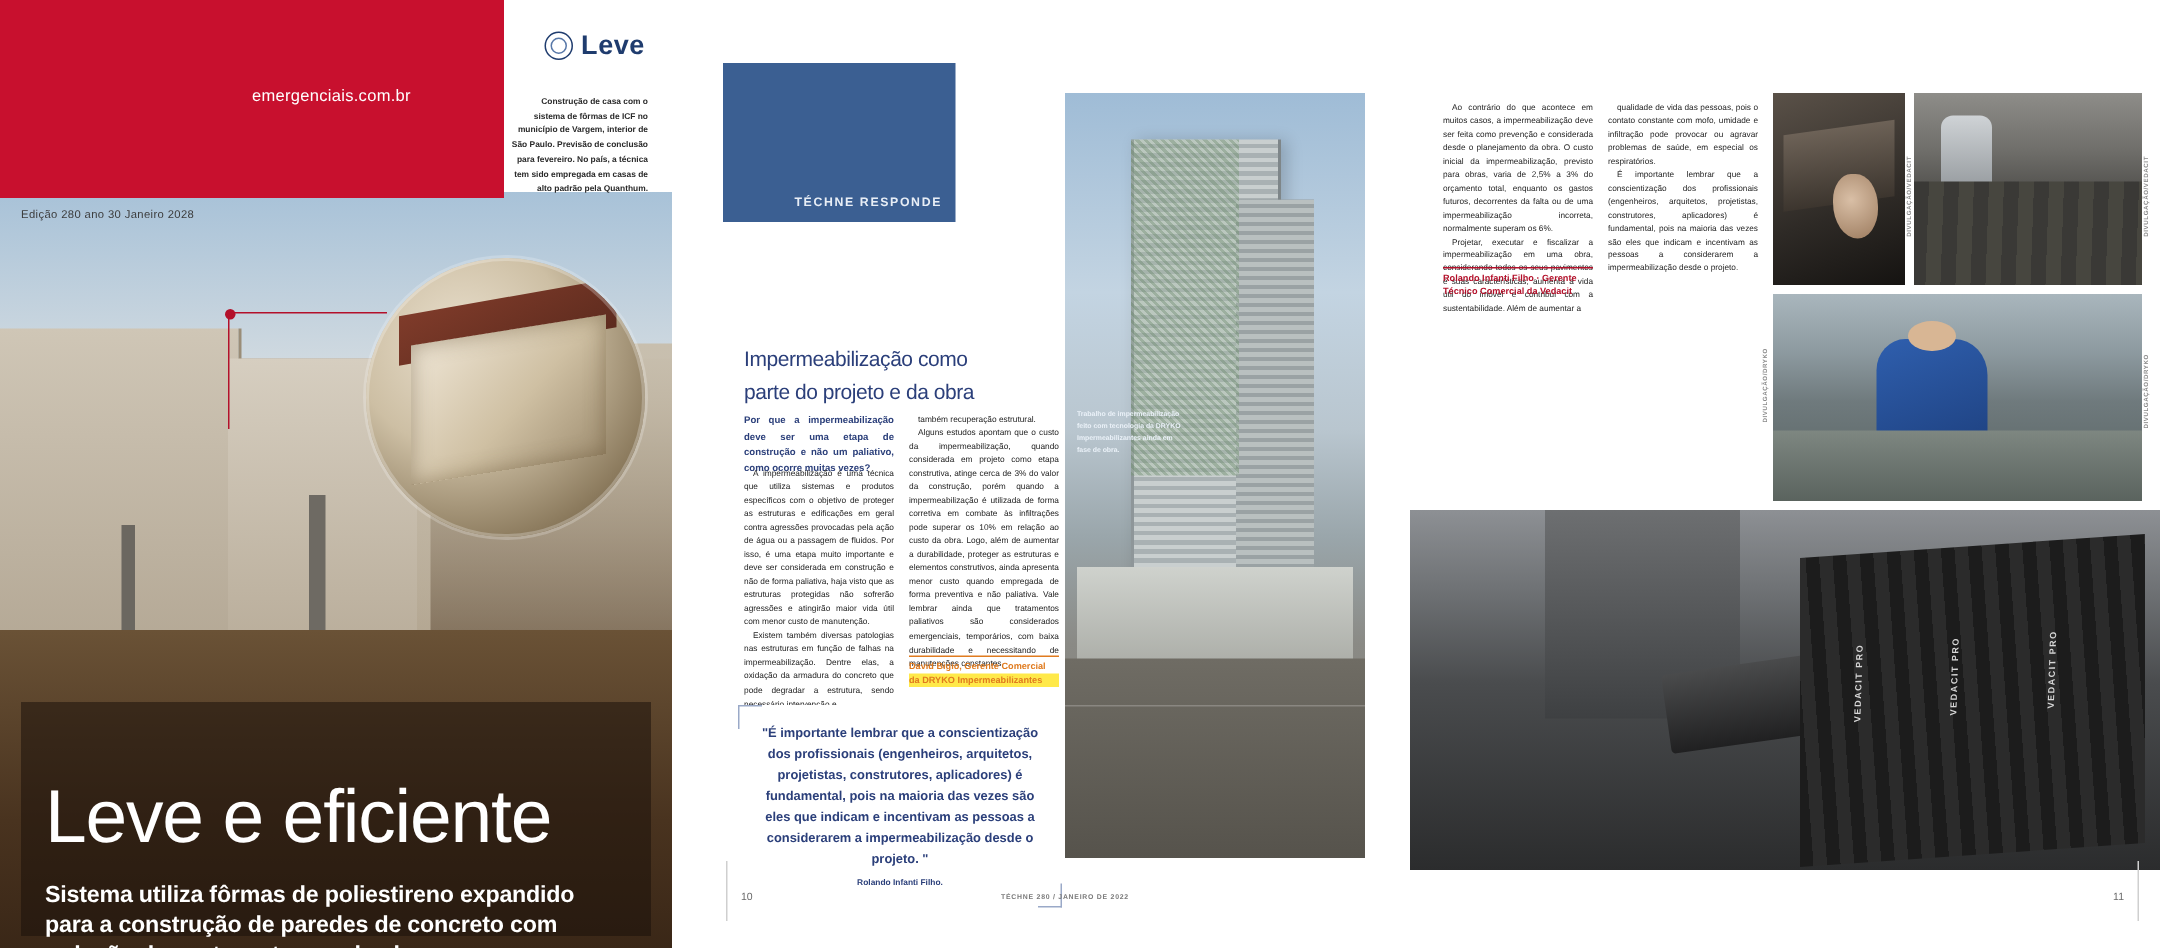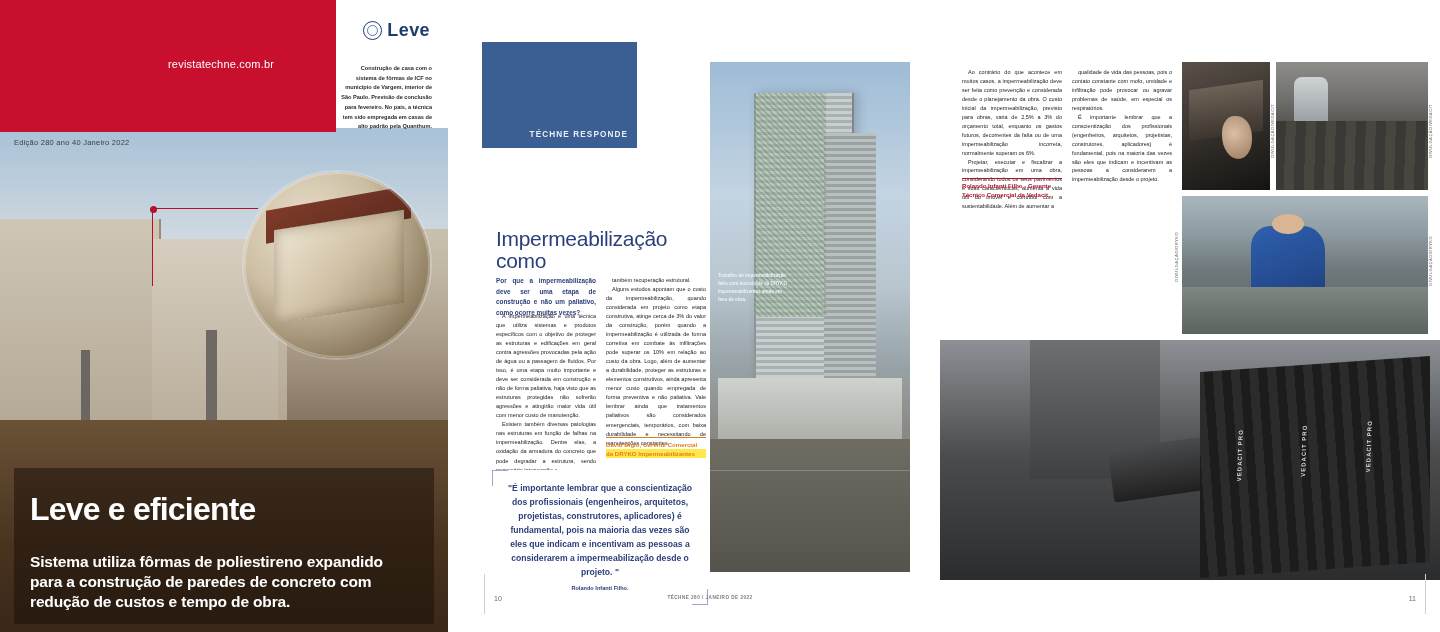--- a/index.html
+++ b/index.html
@@ -80,41 +80,41 @@
   .pini-word { color:#1f3c6e; font-size:18px; font-weight:700; letter-spacing:.4px; }
   .cover-credit {
     position:absolute; right:16px; top:64px; width:92px; text-align:right;
     color:#2a2a2a; font-size:5.6px; line-height:1.74; font-weight:700;
   }
   .cover-headline-box {
     position:absolute; left:14px; bottom:8px; width:420px; height:156px;
     background: rgba(24,16,10,0.52);
     padding:14px 16px 10px 16px;
   }
-  .cover-h1 { color:#fff; font-size:32px; line-height:54px; font-weight:700; letter-spacing:-0.8px; }
+  .cover-h1 { color:#fff; font-size:50px; line-height:54px; font-weight:400; letter-spacing:-0.8px;margin-top:35px; }
   .cover-sub { color:#fff; font-size:15.5px; line-height:20px; font-weight:700; margin-top:16px; letter-spacing:-0.15px; }
 
   
   .spread { position:absolute; left:470px; top:0; width:970px; height:632px; background:#fff; }
   .page { position:absolute; top:0; height:632px; background:#fff; }
   .page-left { left:0; width:480px; }
   .page-right { left:480px; width:490px; }
   .gutter { position:absolute; left:480px; top:0; width:1px; height:632px;
     background:linear-gradient(to bottom, rgba(0,0,0,0.04), rgba(0,0,0,0.10), rgba(0,0,0,0.04)); }
 
   .tr-badge {
     position:absolute; left:12px; top:42px; width:155px; height:106px;
     background:#3b5f92; display:flex; align-items:flex-end; justify-content:flex-end;
   }
   .tr-badge span { color:#e8eef6; font-size:8.2px; font-weight:700; letter-spacing:1.1px;
     padding:0 9px 9px 0; }
 
   .art-title {
     position:absolute; left:26px; top:228px; width:210px;
-    color:#2b3f7a; font-size:21px; line-height:22px; font-weight:400; letter-spacing:-0.3px;
+    color:#2b3f7a; font-size:14px; line-height:22px; font-weight:400; letter-spacing:-0.3px;
   }
   .lede {
     position:absolute; left:26px; top:276px; width:100px;
     color:#2b3f7a; font-size:6.4px; line-height:1.65; font-weight:700; text-align:justify;
   }
   .col { position:absolute; color:#1d1d1d; font-size:5.55px; line-height:1.63; text-align:justify; }
   .col p { text-indent: 6px; }
   .col p:first-child { text-indent: 6px; }
 
   .col-1 { left:26px; top:312px; width:100px; }
@@ -248,22 +248,22 @@
     </div>
 
     <div class="cover-render">
       <div class="roof"></div>
       <div class="mass"></div>
       <div class="ring"></div>
     </div>
     <div class="leader"></div>
 
     <div class="cover-red"></div>
-    <div class="cover-url">revistatechne.com.br</div>
-    <div class="cover-edition">Edição 280 ano 40 Janeiro 2022</div>
+    <div class="cover-url">emergenciais.com.br</div>
+    <div class="cover-edition">Edição 280 ano 30 Janeiro 2028</div>
 
     <div class="pini">
       <div class="pini-mark"></div>
       <div class="pini-word">Leve</div>
     </div>
 
     <div class="cover-credit">Construção de casa com o sistema de fôrmas de ICF no município de Vargem, interior de São Paulo. Previsão de conclusão para fevereiro. No país, a técnica tem sido empregada em casas de alto padrão pela Quanthum.</div>
 
     <div class="cover-headline-box">
       <div class="cover-h1">Leve e eficiente</div>
@@ -275,20 +275,21 @@
     <div class="gutter"></div>
 
     <div class="page page-left">
 
       <div class="tr-badge">
         <span>TÉCHNE RESPONDE</span>
       </div>
 
       <div class="art-title">
         <div>Impermeabilização como</div>
+        <div>parte do projeto e da obra</div>
       </div>
 
       <div class="lede">Por que a impermeabilização deve ser uma etapa de construção e não um paliativo, como ocorre muitas vezes?</div>
 
       <div class="col col-1">
         <p>A impermeabilização é uma técnica que utiliza sistemas e produtos específicos com o objetivo de proteger as estruturas e edificações em geral contra agressões provocadas pela ação de água ou a passagem de fluidos. Por isso, é uma etapa muito importante e deve ser considerada em construção e não de forma paliativa, haja visto que as estruturas protegidas não sofrerão agressões e atingirão maior vida útil com menor custo de manutenção.</p>
         <p>Existem também diversas patologias nas estruturas em função de falhas na impermeabilização. Dentre elas, a oxidação da armadura do concreto que pode degradar a estrutura, sendo necessário intervenção e</p>
       </div>
 
       <div class="col col-2">

